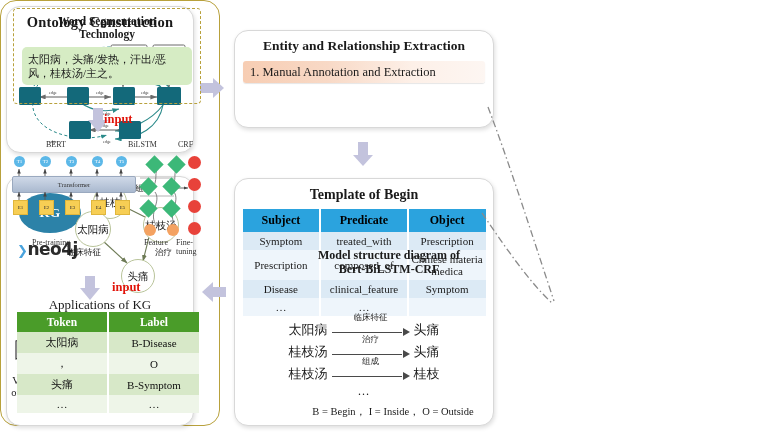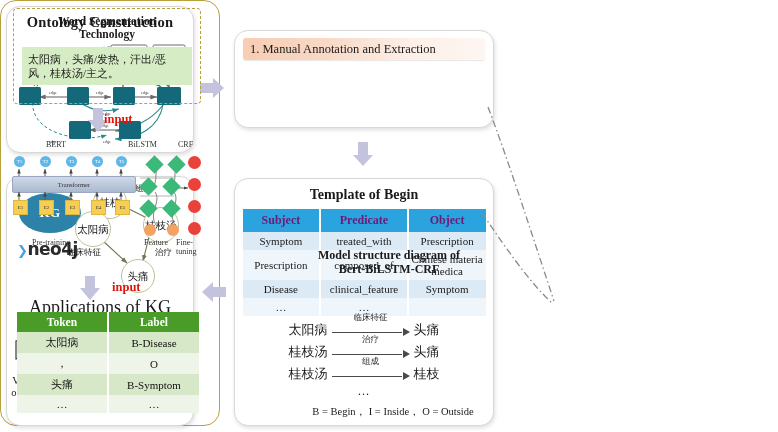--- a/index.html
+++ b/index.html
@@ -22,21 +22,21 @@
              padding-left:7px;border-radius:3px;
              background:linear-gradient(90deg,#f7cdb3 0%,#f8d9c6 35%,#fdf0e8 70%,#fdf6f2 100%);
              box-shadow:0 1px 1px rgba(0,0,0,.10);white-space:nowrap;overflow:hidden;}
   .orangebar.b2{width:246px;margin-left:8px;}
 
   
   #tmpl{left:234px;top:178px;width:258px;height:246px;}
   #tmpl .ttl{font-weight:bold;font-size:14px;text-align:center;margin-top:8px;}
   table.edge{border-collapse:collapse;width:243px;margin:6px auto 0 auto;
              font-size:11px;table-layout:fixed;}
-  table.edge th{background:#2ba3de;color:#701a75;font-weight:bold;font-size:12px;
+  table.edge th{background:#2ba3de;color:#000000;font-weight:bold;font-size:12px;
                 padding:4px 0;text-align:center;border-right:2px solid #fff;}
   table.edge th:last-child{border-right:none;}
   table.edge td{text-align:center;padding:3px 1px;color:#1a1a1a;
                 border-right:2px solid #fff;}
   table.edge td:last-child{border-right:none;}
   table.edge tr.r0 td{background:#dceaf5;}
   table.edge tr.r1 td{background:#eef5fb;}
   table.edge tr.r2 td{background:#dceaf5;}
   table.edge tr.r3 td{background:#eef5fb;}
 
@@ -58,33 +58,33 @@
           background:#2c82a8;color:#fff;font-weight:bold;font-size:13px;
           display:flex;align-items:center;justify-content:center;letter-spacing:.5px;}
   .neo4j{position:absolute;left:10px;top:62px;font-family:"DejaVu Sans",sans-serif;
          font-weight:bold;font-size:17px;color:#2b2b2b;letter-spacing:-.5px;}
   .neo4j .chev{color:#4aa3dd;font-size:13px;}
   .kggraph{position:absolute;left:70px;top:4px;width:112px;height:116px;}
   .node{position:absolute;border:1.3px solid #b9c49a;border-radius:50%;background:#fff;
         display:flex;align-items:center;justify-content:center;text-align:center;
         font-size:10.5px;line-height:11px;color:#111;}
   .kglbl{position:absolute;font-size:8.5px;color:#111;white-space:nowrap;}
-  .appstitle{position:absolute;left:0;right:0;top:120px;text-align:center;font-size:18px;}
+  .appstitle{position:absolute;left:0;right:0;top:120px;text-align:center;font-size:13px;}
   .apps{position:absolute;left:3px;top:138px;width:180px;height:105px;display:flex;}
   .app{flex:1;display:flex;flex-direction:column;align-items:center;}
   .app .art{width:56px;height:58px;position:relative;}
   .app .cap{font-size:10.5px;line-height:11.5px;text-align:center;margin-top:2px;}
 
   
   #right{left:556px;top:4px;width:218px;height:424px;border:1.6px solid #b8a13c;
          border-radius:16px;background:#fff;}
   .dashbox{position:absolute;left:13px;top:8px;width:186px;height:94px;
            border:1.4px dashed #b8a13c;border-radius:4px;}
   .wstitle{text-align:center;font-weight:bold;font-size:11.5px;margin-top:6px;line-height:13px;}
-  .greenbox{margin:6px 8px 0 8px;background:#d6ecc4;border-radius:0;padding:5px 6px;
+  .greenbox{margin:6px 8px 0 8px;background:#d6ecc4;border-radius:5px;padding:5px 6px;
             font-size:11px;line-height:14px;color:#1a1a1a;}
   .bigarrow{position:absolute;width:20px;height:24px;}
   .bigarrow .shaft{position:absolute;left:5px;top:0;width:10px;height:13px;background:#c3c3dd;}
   .bigarrow .head{position:absolute;left:0;top:12px;width:0;height:0;
                   border-left:10px solid transparent;border-right:10px solid transparent;
                   border-top:12px solid #c3c3dd;}
   .redtxt{position:absolute;color:#e1140a;font-size:12.5px;font-weight:bold;}
 
   .modelbox{position:absolute;left:10px;top:140px;width:196px;height:108px;}
   .mlabel{position:absolute;font-size:7px;color:#333;}
@@ -192,20 +192,21 @@
     </svg>
   </div>
 </div>
 
 <div class="blockarrow ba-r" style="left:200px;top:78px;width:26px;height:20px;">
   <div class="shaft"></div>
     <div class="head"></div>
 </div>
 
 <div class="panel" id="entity">
+  <div class="ttl">Entity and Relationship Extraction</div>
   <div class="orangebar">1. Manual Annotation and Extraction</div>
 </div>
 
 <div class="blockarrow ba-d" style="left:353px;top:142px;width:20px;height:26px;">
   <div class="shaft"></div>
     <div class="head"></div>
 </div>
 
 <div class="panel" id="tmpl">
   <div class="ttl">Template of Begin</div>

